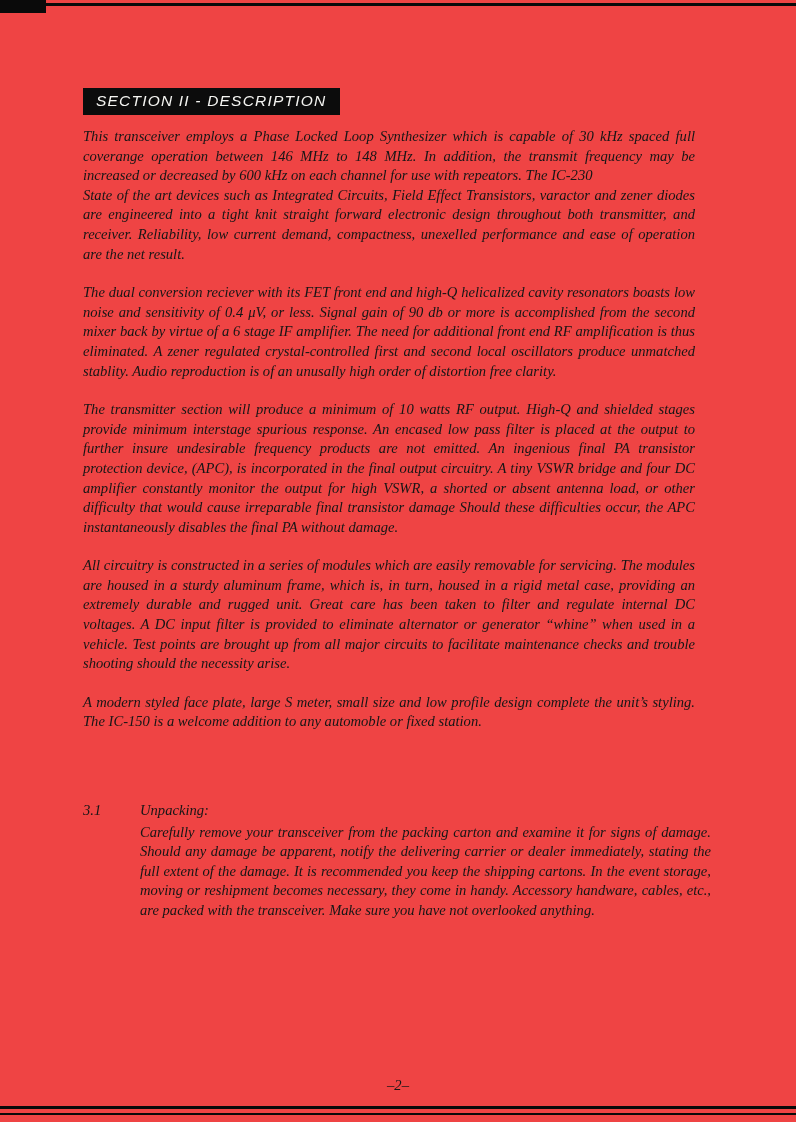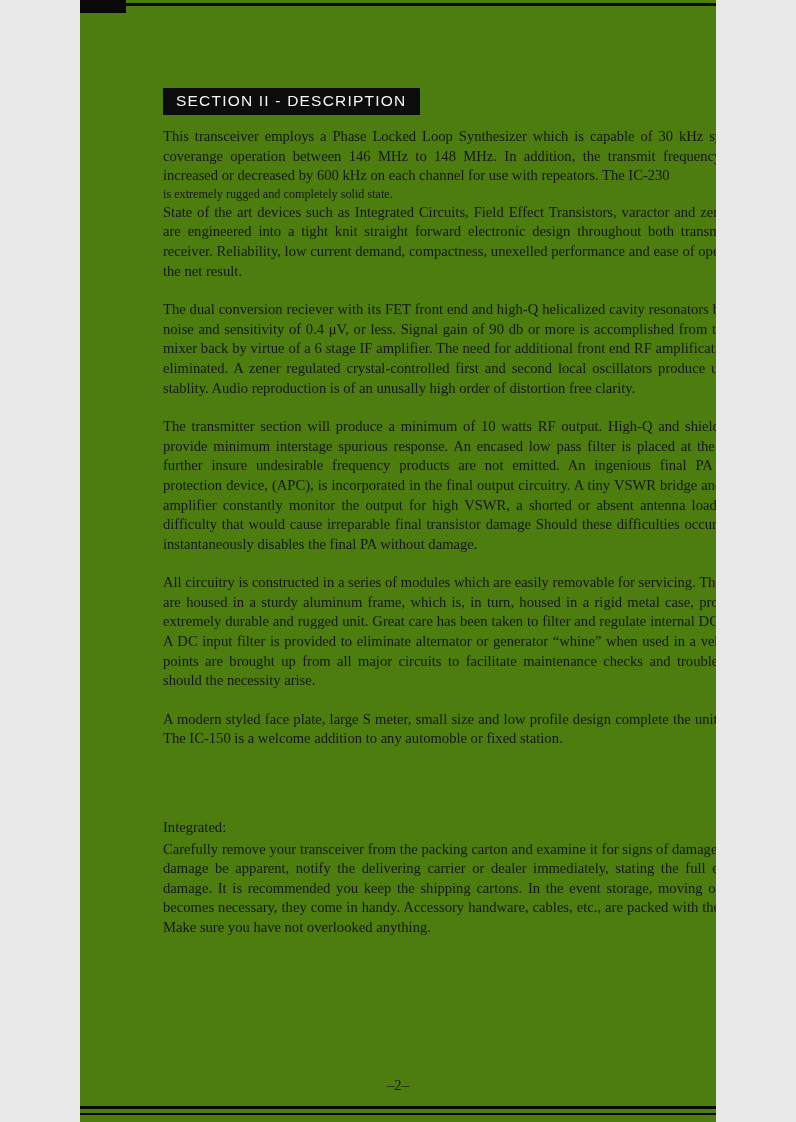--- a/index.html
+++ b/index.html
@@ -2,27 +2,28 @@
 <html><head>
 <meta charset="utf-8">
 <style>
   html, body {
     margin: 0;
     padding: 0;
     background: #e8e8e8;
   }
   .page {
     position: relative;
-    width: 636px;
+    width: 796px;
     height: 1122px;
     margin: 0 auto;
-    background: #4d7c0f;
+    background: #ef4444;
     overflow: hidden;
     font-family: "Liberation Serif", serif;
     color: #161616;
+    font-style: italic;
   }
   
   .scan-top-line {
     position: absolute;
     top: 3px;
     left: 0;
     width: 100%;
     height: 3px;
     background: #0a0a0a;
   }
@@ -118,38 +119,39 @@
 
 <div class="page">
 
   <div class="scan-top-line"></div>
   <div class="scan-corner-block"></div>
 
   <div class="content">
 
     <div class="section-header">SECTION II - DESCRIPTION</div>
 
-    <p class="para tight"><span>This transceiver employs a Phase Locked Loop Synthesizer which is capable of 30 kHz spaced full coverange operation between 146 MHz to 148 MHz.  In addition, the transmit frequency may be increased or decreased by 600 kHz on each channel for use with repeators.  The IC-230</span><span class="small-line">is extremely rugged and completely solid state.</span></p>
+    <p class="para tight"><span>This transceiver employs a Phase Locked Loop Synthesizer which is capable of 30 kHz spaced full coverange operation between 146 MHz to 148 MHz.  In addition, the transmit frequency may be increased or decreased by 600 kHz on each channel for use with repeators.  The IC-230</span></p>
 
     <p class="para">State of the art devices such as Integrated Circuits, Field Effect Transistors, varactor and zener diodes are engineered into a tight knit straight forward electronic design throughout both transmitter, and receiver.  Reliability, low current demand, compactness, unexelled performance and ease of operation are the net result.</p>
 
     <p class="para">The dual conversion reciever with its FET front end and high-Q helicalized cavity resonators boasts low noise and sensitivity of 0.4 μV, or less.  Signal gain of 90 db or more is accomplished from the second mixer back by virtue of a 6 stage IF amplifier.  The need for additional front end RF amplification is thus eliminated.  A zener regulated crystal-controlled first and second local oscillators produce unmatched stablity.  Audio reproduction is of an unusally high order of distortion free clarity.</p>
 
     <p class="para">The transmitter section will produce a minimum of 10 watts RF output.  High-Q and shielded stages provide minimum interstage spurious response.  An encased low pass filter is placed at the output to further insure undesirable frequency products are not emitted.  An ingenious final PA transistor protection device, (APC), is incorporated in the final output circuitry.  A tiny VSWR bridge and four DC amplifier constantly monitor the output for high VSWR, a shorted or absent antenna load, or other difficulty that would cause irreparable final transistor damage Should these difficulties occur, the APC instantaneously disables the final PA without damage.</p>
 
     <p class="para">All circuitry is constructed in a series of modules which are easily removable for servicing.  The modules are housed in a sturdy aluminum frame, which is, in turn, housed in a rigid metal case, providing an extremely durable and rugged unit.  Great care has been taken to filter and regulate internal DC voltages.  A DC input filter is provided to eliminate alternator or generator “whine” when used in a vehicle.  Test points are brought up from all major circuits to facilitate  maintenance checks and trouble shooting should the necessity arise.</p>
 
     <p class="para">A modern styled face plate, large S meter, small size and low profile design complete the unit’s styling.  The IC-150 is a welcome addition to any automoble or fixed station.</p>
 
     <div class="gap-before-section"></div>
 
 
     <div class="numbered-item">
+      <div class="item-number">3.1</div>
       <div class="item-content">
-        <span class="item-heading">Integrated:</span>
+        <span class="item-heading">Unpacking:</span>
         <div class="item-body">Carefully remove your transceiver from the packing carton and examine it for signs of damage.   Should any damage be apparent, notify the delivering carrier or dealer immediately, stating the full extent of the damage.  It is recommended you keep the shipping cartons.  In the event storage, moving or reshipment becomes necessary, they come in handy.  Accessory handware, cables, etc., are packed with the transceiver.  Make sure you have not overlooked anything.</div>
       </div>
     </div>
 
   </div>
 
   <div class="footer-page-number">–2–</div>
 
   <div class="bottom-rule-1"></div>
   <div class="bottom-rule-2"></div>

